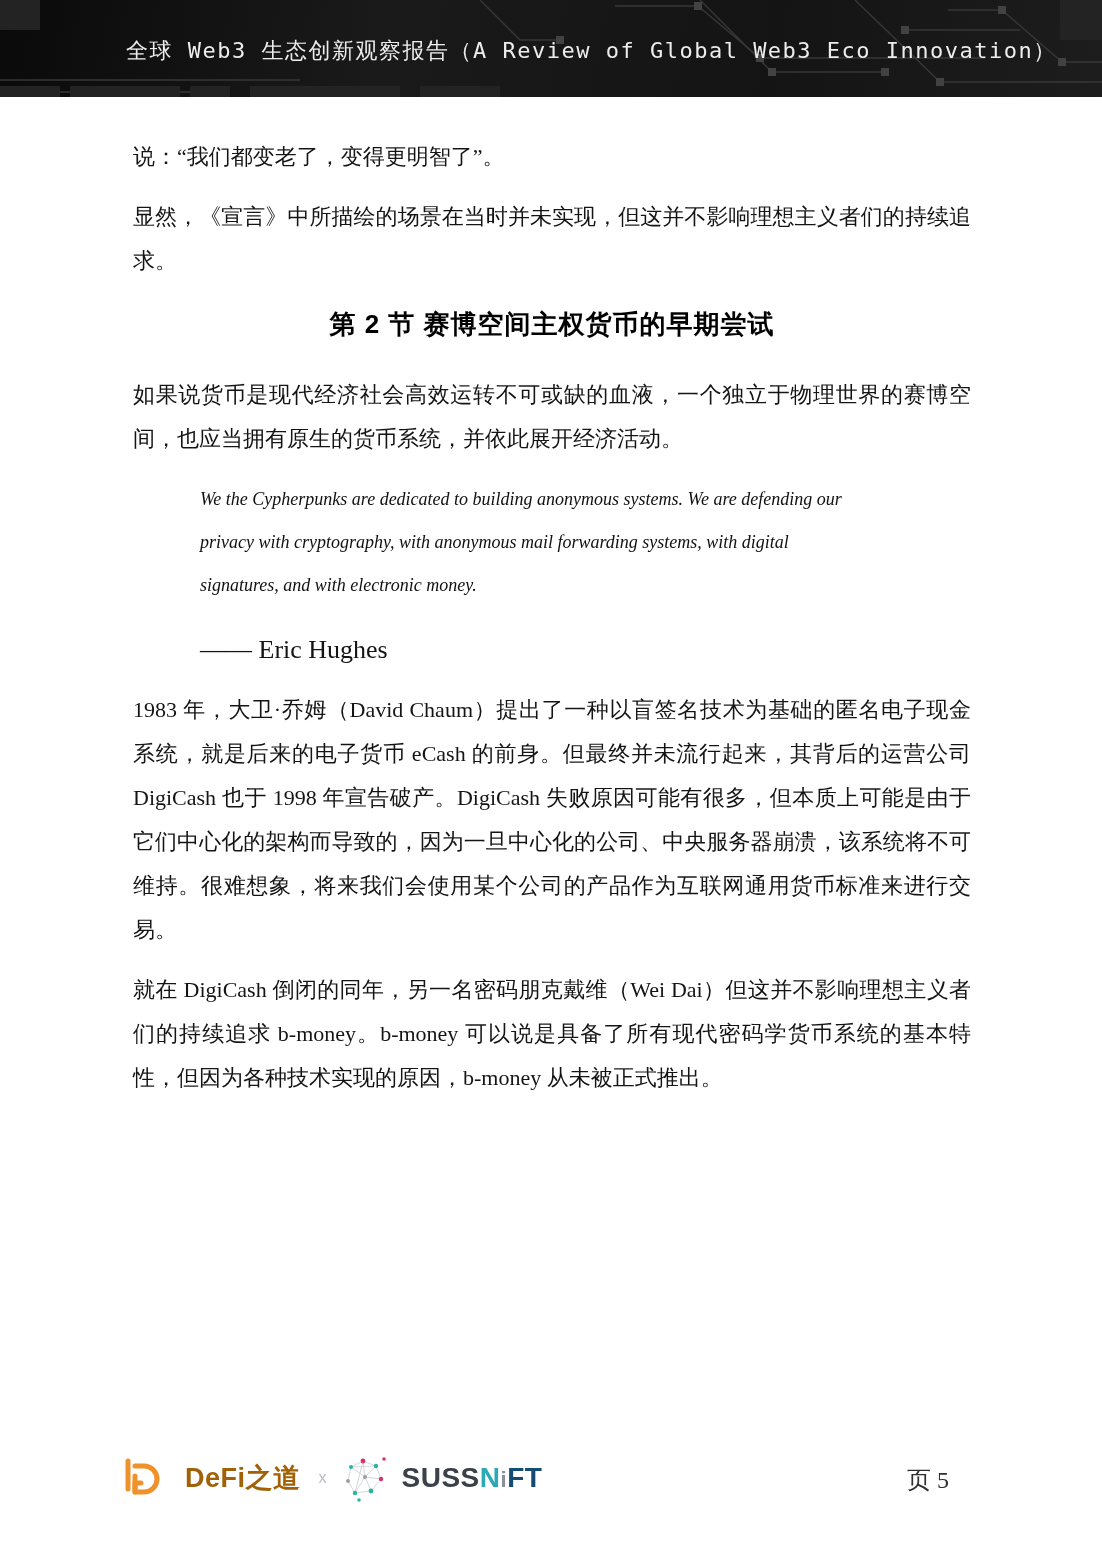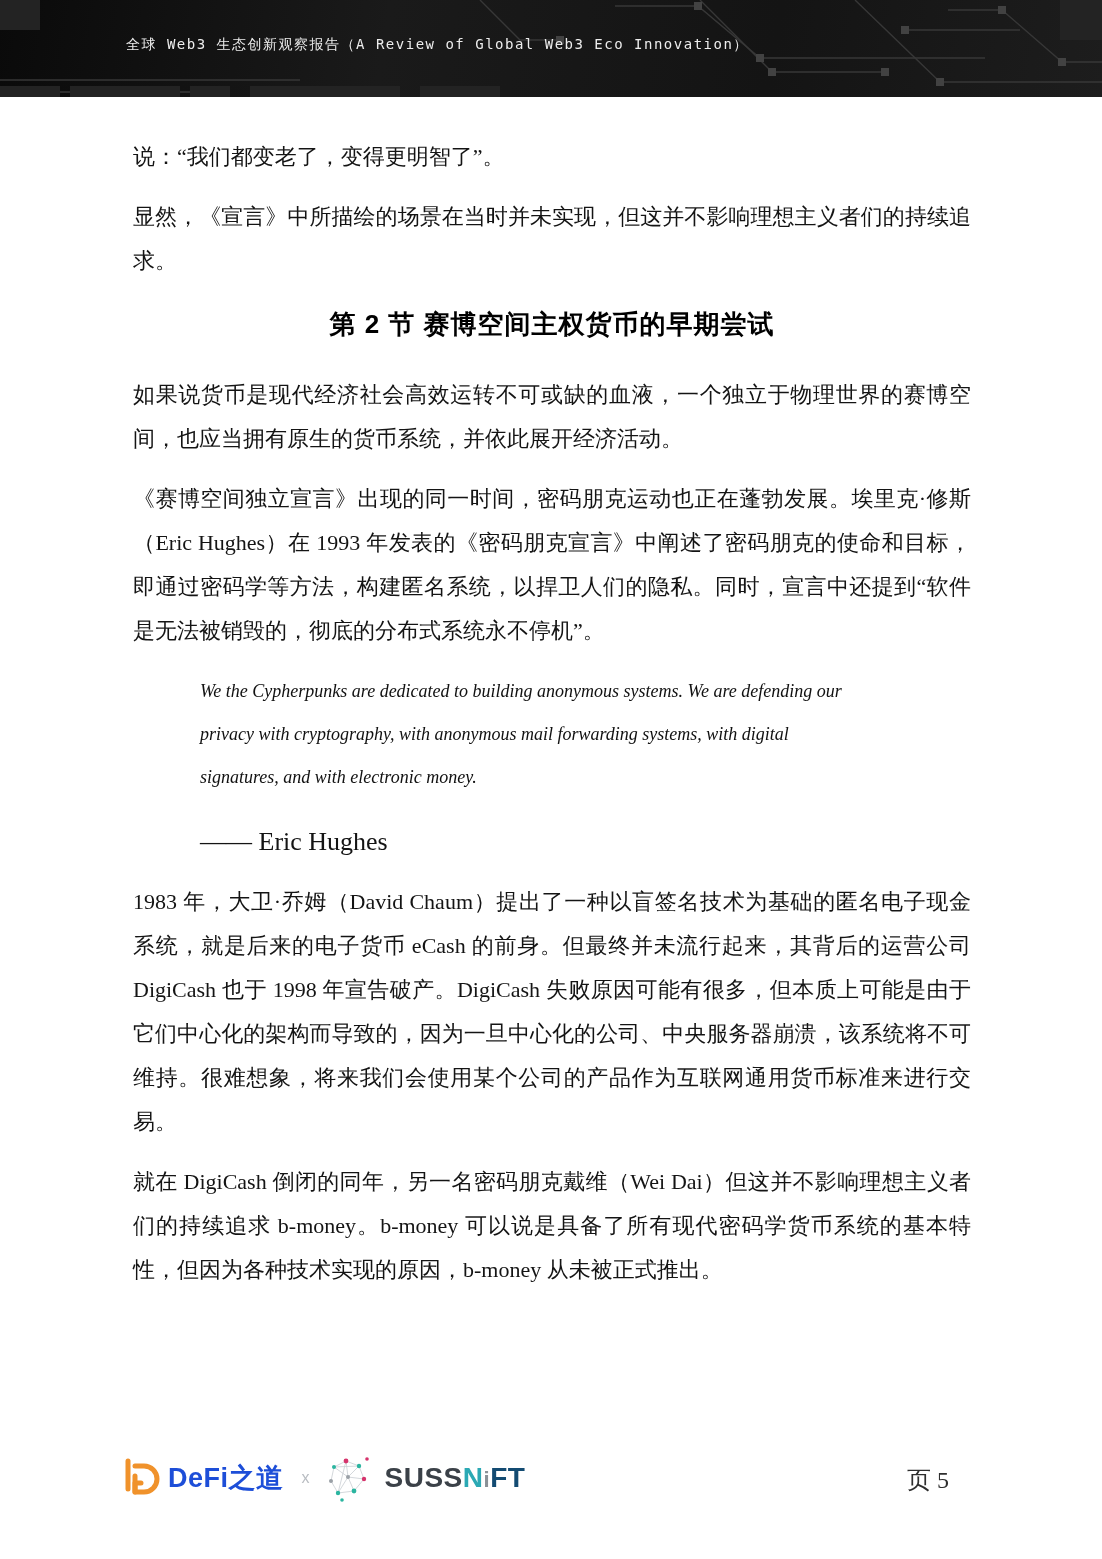--- a/index.html
+++ b/index.html
@@ -11,21 +11,21 @@
 
   
   .banner {
     position:absolute; top:0; left:0; width:1102px; height:97px;
     background:linear-gradient(100deg,#0a0a0a 0%,#1a1a1a 35%,#141414 70%,#1d1d1d 100%);
   }
   .banner svg.circuit { position:absolute; top:0; left:0; }
   .banner .title {
     position:absolute; left:126px; top:36px;
     color:#ededed; font-family:"DejaVu Sans Mono", monospace;
-    font-size:14px; letter-spacing:1.5px; white-space:nowrap;
+    font-size:22px; letter-spacing:1.5px; white-space:nowrap;
   }
 
   
   .content { position:absolute; top:97px; left:133px; width:838px; }
   .content p.body {
     font-size:22px; line-height:44px; text-align:justify;
     margin:16px 0 0 0;
   }
   .content p.first { margin-top:38px; }
   .content h2.section {
@@ -45,21 +45,21 @@
 
   
   .footer {
     position:absolute; top:1450px; left:0; width:1102px; height:56px;
     display:flex; align-items:center;
   }
   .logo-group { display:flex; align-items:center; margin-left:122px; }
   .defi-logo { display:flex; align-items:center; }
   .defi-logo .defi-text {
     font-family:"Liberation Sans", sans-serif; font-weight:700;
-    font-size:27px; color:#1d4ed8; margin-left:6px; letter-spacing:0.5px;
+    font-size:27px; color:#a16207; margin-left:23px; letter-spacing:0.5px;
   }
   .logo-sep {
     font-family:"Liberation Sans", sans-serif; font-size:16px;
     color:#b9bdc2; margin:0 16px 0 18px;
   }
   .suss-logo { display:flex; align-items:center;gap:19px; }
   .suss-text {
     font-family:"Liberation Sans", sans-serif; font-weight:700;
     font-size:28px; letter-spacing:0.5px; margin-left:-6px;
   }
@@ -116,21 +116,20 @@
   <div class="content">
 
     <p class="body first">说：“我们都变老了，变得更明智了”。</p>
 
     <p class="body">显然，《宣言》中所描绘的场景在当时并未实现，但这并不影响理想主义者们的持续追求。</p>
 
     <h2 class="section">第 2 节 赛博空间主权货币的早期尝试</h2>
 
     <p class="body">如果说货币是现代经济社会高效运转不可或缺的血液，一个独立于物理世界的赛博空间，也应当拥有原生的货币系统，并依此展开经济活动。</p>
 
-    <p class="body">《赛博空间独立宣言》出现的同一时间，密码朋克运动也正在蓬勃发展。埃里克·修斯（Eric Hughes）在 1993 年发表的《密码朋克宣言》中阐述了密码朋克的使命和目标，即通过密码学等方法，构建匿名系统，以捍卫人们的隐私。同时，宣言中还提到“软件是无法被销毁的，彻底的分布式系统永不停机”。</p>
 
     <blockquote>We the Cypherpunks are dedicated to building anonymous systems. We are defending our privacy with cryptography, with anonymous mail forwarding systems, with digital signatures, and with electronic money.</blockquote>
 
     <p class="attribution">—— Eric Hughes</p>
 
     <p class="body">1983 年，大卫·乔姆（David Chaum）提出了一种以盲签名技术为基础的匿名电子现金系统，就是后来的电子货币 eCash 的前身。但最终并未流行起来，其背后的运营公司 DigiCash 也于 1998 年宣告破产。DigiCash 失败原因可能有很多，但本质上可能是由于它们中心化的架构而导致的，因为一旦中心化的公司、中央服务器崩溃，该系统将不可维持。很难想象，将来我们会使用某个公司的产品作为互联网通用货币标准来进行交易。</p>
 
     <p class="body">就在 DigiCash 倒闭的同年，另一名密码朋克戴维（Wei Dai）但这并不影响理想主义者们的持续追求 b-money。b-money 可以说是具备了所有现代密码学货币系统的基本特性，但因为各种技术实现的原因，b-money 从未被正式推出。</p>
 
 

